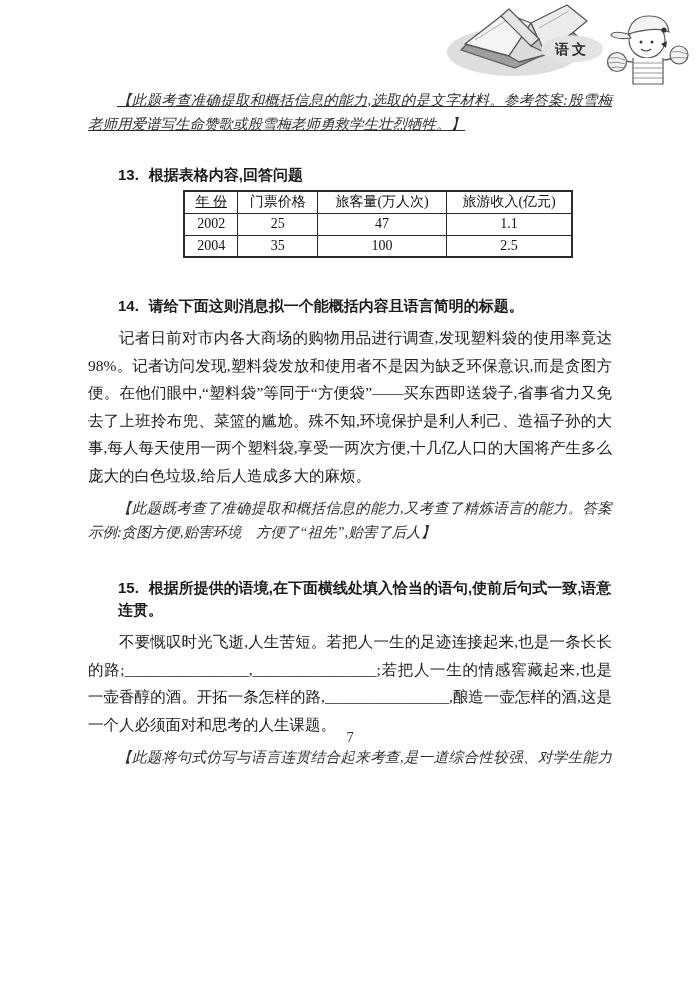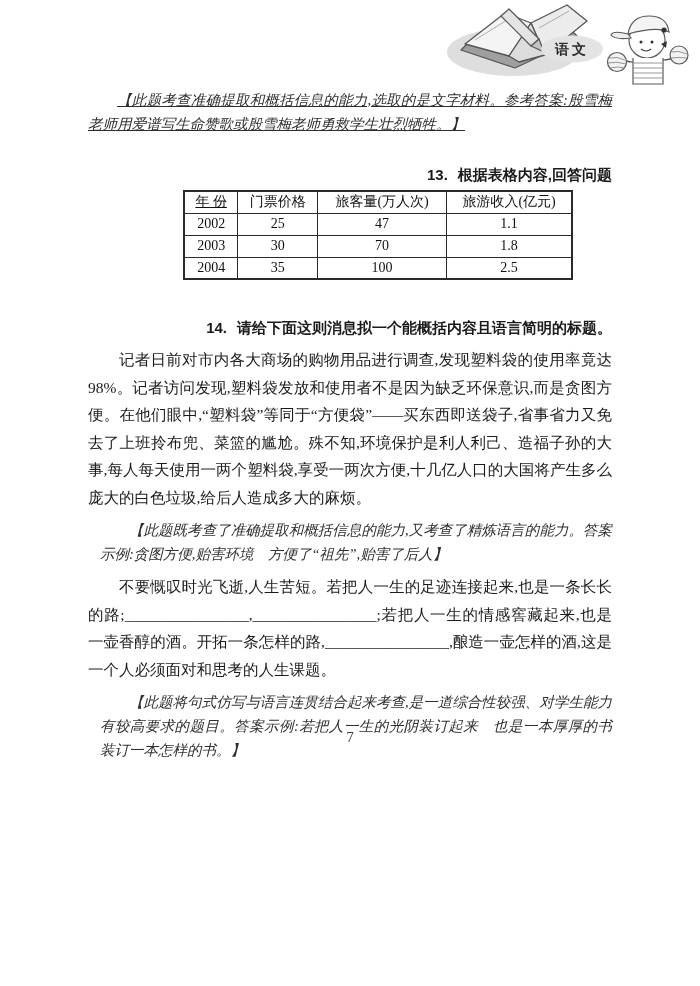--- a/index.html
+++ b/index.html
@@ -35,21 +35,20 @@
   }
   .intro-note { padding-top: 88px; text-decoration: underline; }
 
   
   .q-heading {
     font-family: "Liberation Sans", sans-serif;
     font-weight: bold;
     font-size: 15px;
     line-height: 22px;
     padding-left: 30px;
-    text-align: right;
   }
   .q-heading .q-num { margin-right: 10px; }
 
   
   .body-par {
     font-size: 15.5px;
     line-height: 27.5px;
     text-indent: 2em;
     text-align: justify;
   }
@@ -108,21 +107,21 @@
     color: #333;
   }
 
   
   .mt-q13 { margin-top: 28px; }
   .mt-prompt { margin-top: 11px; }
   .mt-note { margin-top: 2px; }
   .mt-q14 { margin-top: 37px; }
   .mt-body { margin-top: 7px; }
   .mt-titleline { margin-top: 9px; }
-  .mt-note14 { margin-top: 7px; margin-left: 12px; }
+  .mt-note14 { margin-top: 7px; }
   .mt-q15 { margin-top: 33px; }
 </style>
 </head>
 <body>
 
 <div class="page">
 
   <div class="header-art">
     <svg width="260" height="90" viewBox="0 0 260 90">
 
@@ -197,42 +196,39 @@
             <th class="col-visitors">旅客量(万人次)</th>
             <th class="col-income">旅游收入(亿元)</th>
           </tr>
           <tr>
             <td>2002</td>
             <td>25</td>
             <td>47</td>
             <td>1.1</td>
           </tr>
           <tr>
-            <td>2003</td>
-            <td>30</td>
-            <td>70</td>
-            <td>1.8</td>
-          </tr>
-          <tr>
             <td>2004</td>
             <td>35</td>
             <td>100</td>
             <td>2.5</td>
           </tr>
         </tbody>
       </table>
     </div>
 
 
     <div class="q-heading mt-q14">
       <span class="q-num">14.</span><span>请给下面这则消息拟一个能概括内容且语言简明的标题。</span>
     </div>
     <p class="body-par mt-body">记者日前对市内各大商场的购物用品进行调查,发现塑料袋的使用率竟达 98%。记者访问发现,塑料袋发放和使用者不是因为缺乏环保意识,而是贪图方便。在他们眼中,“塑料袋”等同于“方便袋”——买东西即送袋子,省事省力又免去了上班拎布兜、菜篮的尴尬。殊不知,环境保护是利人利己、造福子孙的大事,每人每天使用一两个塑料袋,享受一两次方便,十几亿人口的大国将产生多么庞大的白色垃圾,给后人造成多大的麻烦。</p>
     <p class="note mt-note14">【此题既考查了准确提取和概括信息的能力,又考查了精炼语言的能力。答案示例:贪图方便,贻害环境　方便了“祖先”,贻害了后人】</p>
 
+    <div class="q-heading mt-q15">
+      <span class="q-num">15.</span><span>根据所提供的语境,在下面横线处填入恰当的语句,使前后句式一致,语意连贯。</span>
+    </div>
     <p class="body-par mt-body">不要慨叹时光飞逝,人生苦短。若把人一生的足迹连接起来,也是一条长长的路;________________,________________;若把人一生的情感窖藏起来,也是一壶香醇的酒。开拓一条怎样的路,________________,酿造一壶怎样的酒,这是一个人必须面对和思考的人生课题。</p>
     <p class="note mt-note14">【此题将句式仿写与语言连贯结合起来考查,是一道综合性较强、对学生能力有较高要求的题目。答案示例:若把人一生的光阴装订起来　也是一本厚厚的书　装订一本怎样的书。】</p>
 
   </div>
 
   <div class="page-number">7</div>
 
 </div>
 
 </body></html>

